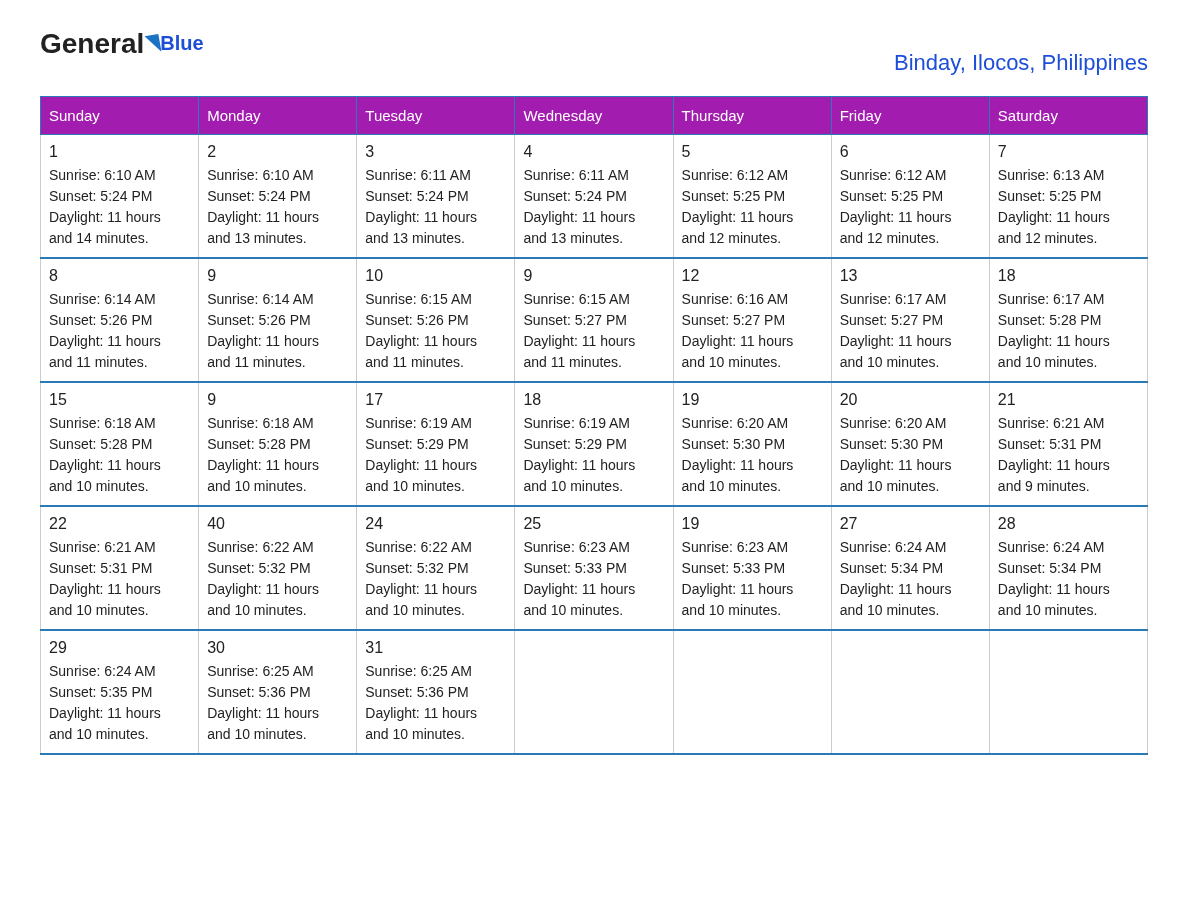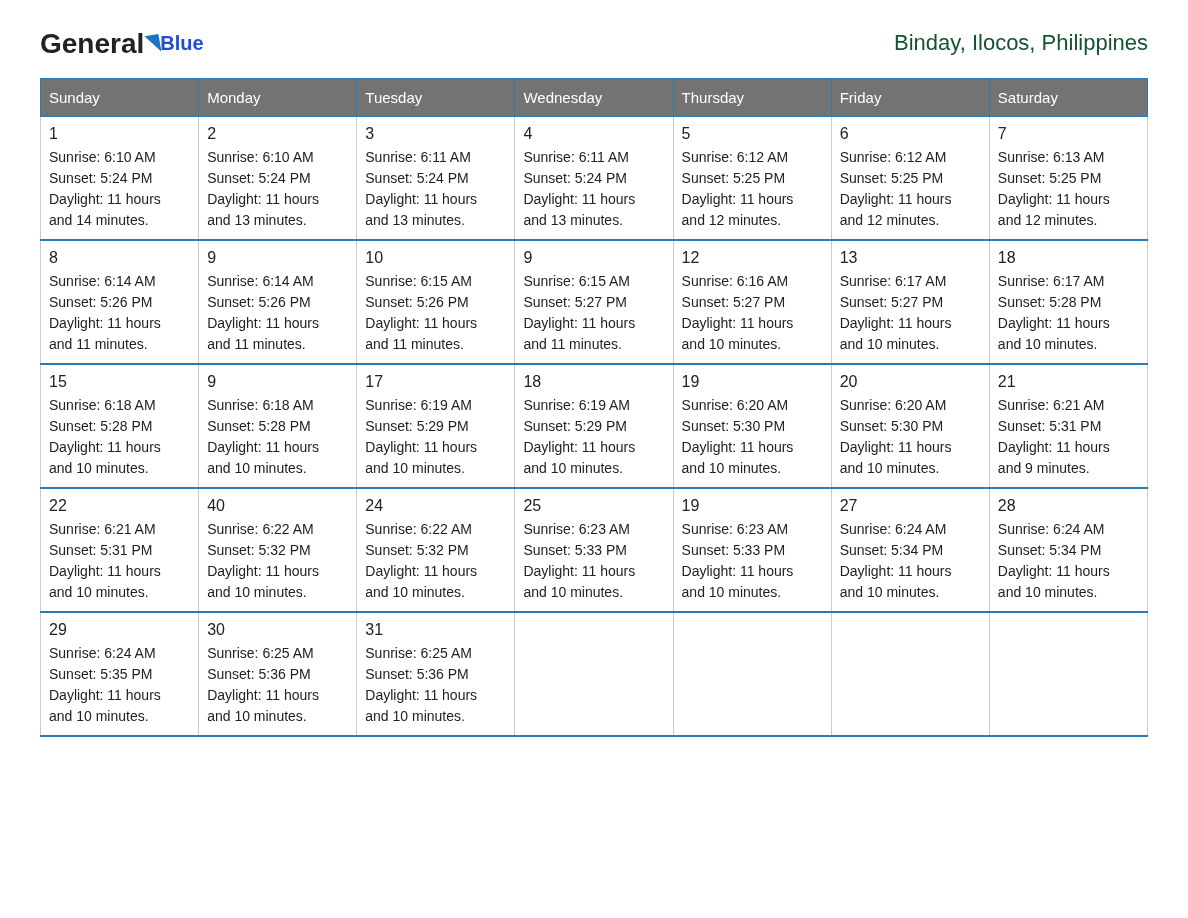--- a/index.html
+++ b/index.html
@@ -51,30 +51,30 @@
       text-align: right;
     }
     .month-title {
       font-size: 52px;
       font-weight: normal;
       color: #222;
       line-height: 1.1;
     }
     .location-title {
       font-size: 22px;
-      color: #14532d;
-      margin-top: 0;
+      color: #1d4ed8;
+      margin-top: 20px;
     }
     table {
       width: 100%;
       border-collapse: collapse;
       table-layout: fixed;
     }
     thead th {
-      background-color: #737373;
+      background-color: #a21caf;
       color: #fff;
       padding: 10px 8px;
       font-size: 15px;
       font-weight: normal;
       border: 1px solid #2a7ab5;
       text-align: left;
     }
     tbody td {
       border: 1px solid #ccc;
       vertical-align: top;

